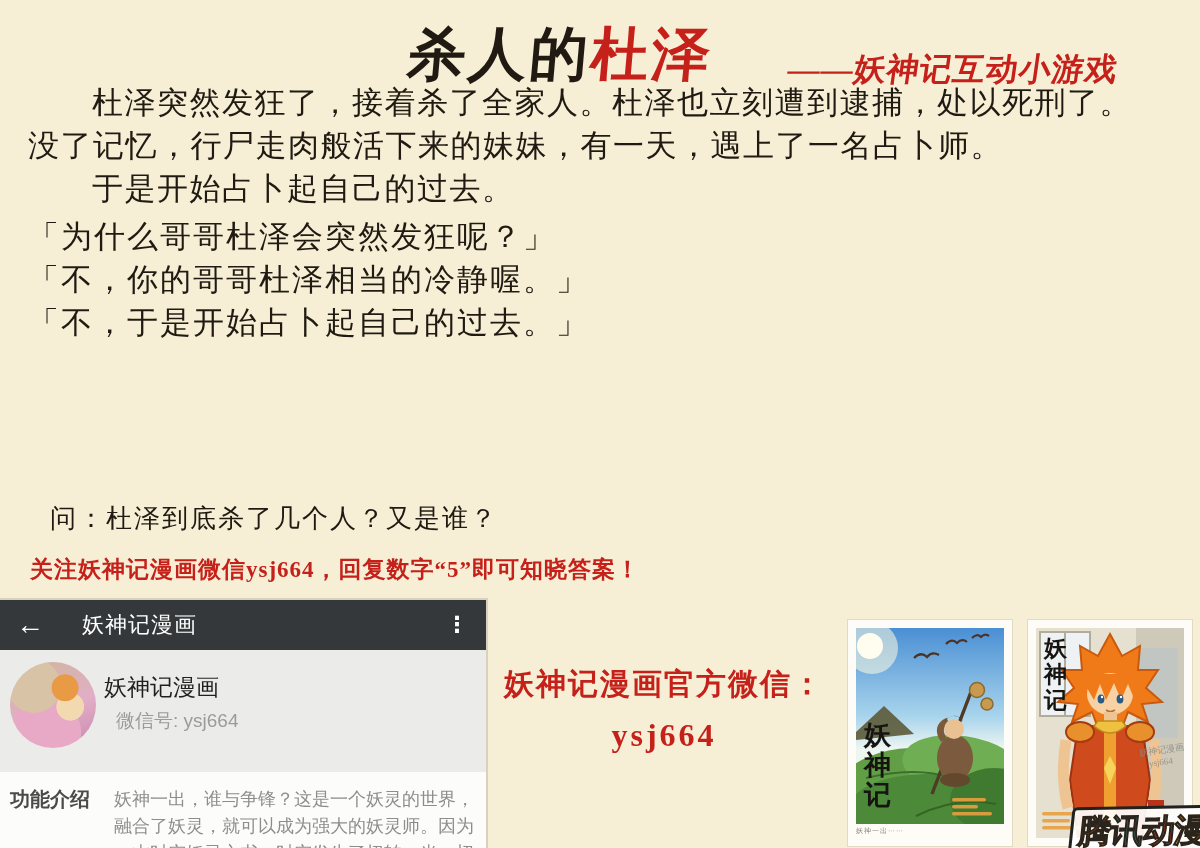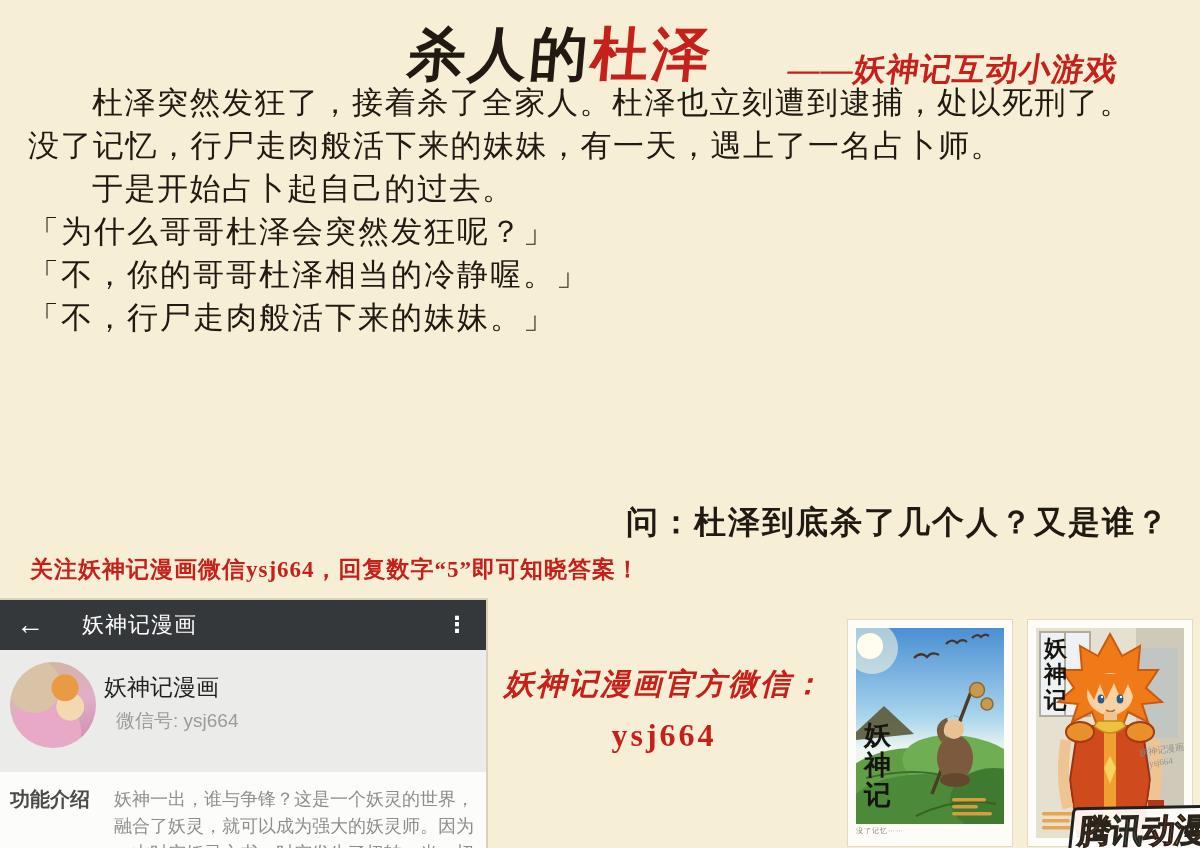--- a/index.html
+++ b/index.html
@@ -18,24 +18,24 @@
   .main-title .t-red{color:#c6201a;}
   .sub-title{
     position:absolute;left:788px;top:48px;font-size:32px;font-weight:900;
     color:#c6201a;transform:skewX(-8deg);white-space:nowrap;letter-spacing:1px;
   }
   
   .story{position:absolute;top:81px;left:28px;width:1150px;font-size:31px;line-height:43px;}
   .s-line{white-space:nowrap;letter-spacing:1.5px;}
   .s-line.indent{padding-left:64px;}
   .s-line.quote{letter-spacing:2px;}
-  .s-line.gap{}
+  .s-line.gap{margin-top:5px;}
   .question-line{
-    position:absolute;top:501px;left:50px;width:1120px;text-align:right;
-    font-size:32px;font-weight:bold;letter-spacing:2px;
+    position:absolute;top:501px;left:50px;width:1120px;text-align:left;
+    font-size:26px;font-weight:normal;letter-spacing:2px;
   }
   .cta-line{
     position:absolute;top:554px;left:30px;width:1140px;text-align:left;
     font-size:23px;font-weight:bold;color:#c6201a;letter-spacing:1px;
   }
   
   .wechat{
     position:absolute;left:0;top:600px;width:486px;height:248px;
     background:#ebebe9;overflow:hidden;
     font-family:"Liberation Sans","DejaVu Sans",sans-serif;
@@ -62,21 +62,21 @@
   .wc-name{position:absolute;left:104px;top:22px;font-size:23px;color:#1f1f1f;}
   .wc-id{position:absolute;left:104px;top:58px;font-size:19px;color:#9b9b97;margin-left:12px;}
   .wc-intro{background:#fcfcfb;margin-top:6px;height:100%;display:flex;padding:14px 8px 0 10px;}
   .wc-intro-label{width:104px;flex:none;font-size:20px;font-weight:bold;color:#4a4a46;}
   .wc-intro-text{flex:1;font-size:18px;line-height:27px;color:#8d8d89;}
   
   .promo{
     position:absolute;left:494px;top:664px;width:340px;text-align:center;
     color:#c6201a;font-weight:bold;
   }
-  .promo-line1{font-size:30px;letter-spacing:2px;font-style:italic;}
+  .promo-line1{font-size:30px;letter-spacing:2px;}
   .promo-line2{font-size:32px;margin-top:12px;letter-spacing:3px;}
   
   .cover{
     position:absolute;top:620px;width:164px;height:226px;background:#fdfcf7;
     box-shadow:0 0 0 1px #e2dac2;padding:8px 8px 4px 8px;box-sizing:border-box;
   }
   .cover-1{left:848px;}
   .cover-2{left:1028px;}
   .cover svg{display:block;}
   .cover-caption{
@@ -104,21 +104,21 @@
   <div class="main-title"><span>杀人的</span><span class="t-red">杜泽</span></div>
   <div class="sub-title">——妖神记互动小游戏</div>
 </div>
 
 <div class="story">
   <div class="s-line indent">杜泽突然发狂了，接着杀了全家人。杜泽也立刻遭到逮捕，处以死刑了。</div>
   <div class="s-line">没了记忆，行尸走肉般活下来的妹妹，有一天，遇上了一名占卜师。</div>
   <div class="s-line indent">于是开始占卜起自己的过去。</div>
   <div class="s-line quote gap">「为什么哥哥杜泽会突然发狂呢？」</div>
   <div class="s-line quote">「不，你的哥哥杜泽相当的冷静喔。」</div>
-  <div class="s-line quote">「不，行尸走肉般活下来的妹妹。」</div>
+  <div class="s-line quote">「不，于是开始占卜起自己的过去。」</div>
 </div>
 
 <div class="question-line">问：杜泽到底杀了几个人？又是谁？</div>
 <div class="cta-line">关注妖神记漫画微信ysj664，回复数字“5”即可知晓答案！</div>
 
 <div class="wechat">
   <div class="wc-header">
     <span class="wc-back">←</span>
     <span class="wc-title">妖神记漫画</span>
     <span class="wc-menu">⋮</span>
@@ -182,21 +182,21 @@
       <text x="8" y="116">妖</text>
       <text x="8" y="146">神</text>
       <text x="8" y="176">记</text>
     </g>
     <g fill="#e8a040" opacity="0.9">
       <rect x="96" y="170" width="34" height="3.4" rx="1.7"></rect>
       <rect x="96" y="177" width="26" height="3.4" rx="1.7"></rect>
       <rect x="96" y="184" width="40" height="3.4" rx="1.7"></rect>
     </g>
   </svg>
-  <div class="cover-caption">没了记忆⋯⋯</div>
+  <div class="cover-caption">妖神一出⋯⋯</div>
 </div>
 
 <div class="cover cover-2">
   <svg width="148" height="210" viewBox="0 0 148 210">
     <rect width="148" height="210" fill="#e6e0d0"></rect>
     <rect x="100" y="0" width="48" height="210" fill="#cfc9ba"></rect>
     <rect x="104" y="20" width="38" height="90" fill="#bcc4c8" opacity="0.7"></rect>
     <rect x="4" y="4" width="50" height="84" fill="#eef2f4" stroke="#b2ac9a" stroke-width="2"></rect>
     <line x1="29" y1="4" x2="29" y2="88" stroke="#b2ac9a" stroke-width="2"></line>
     <g>

